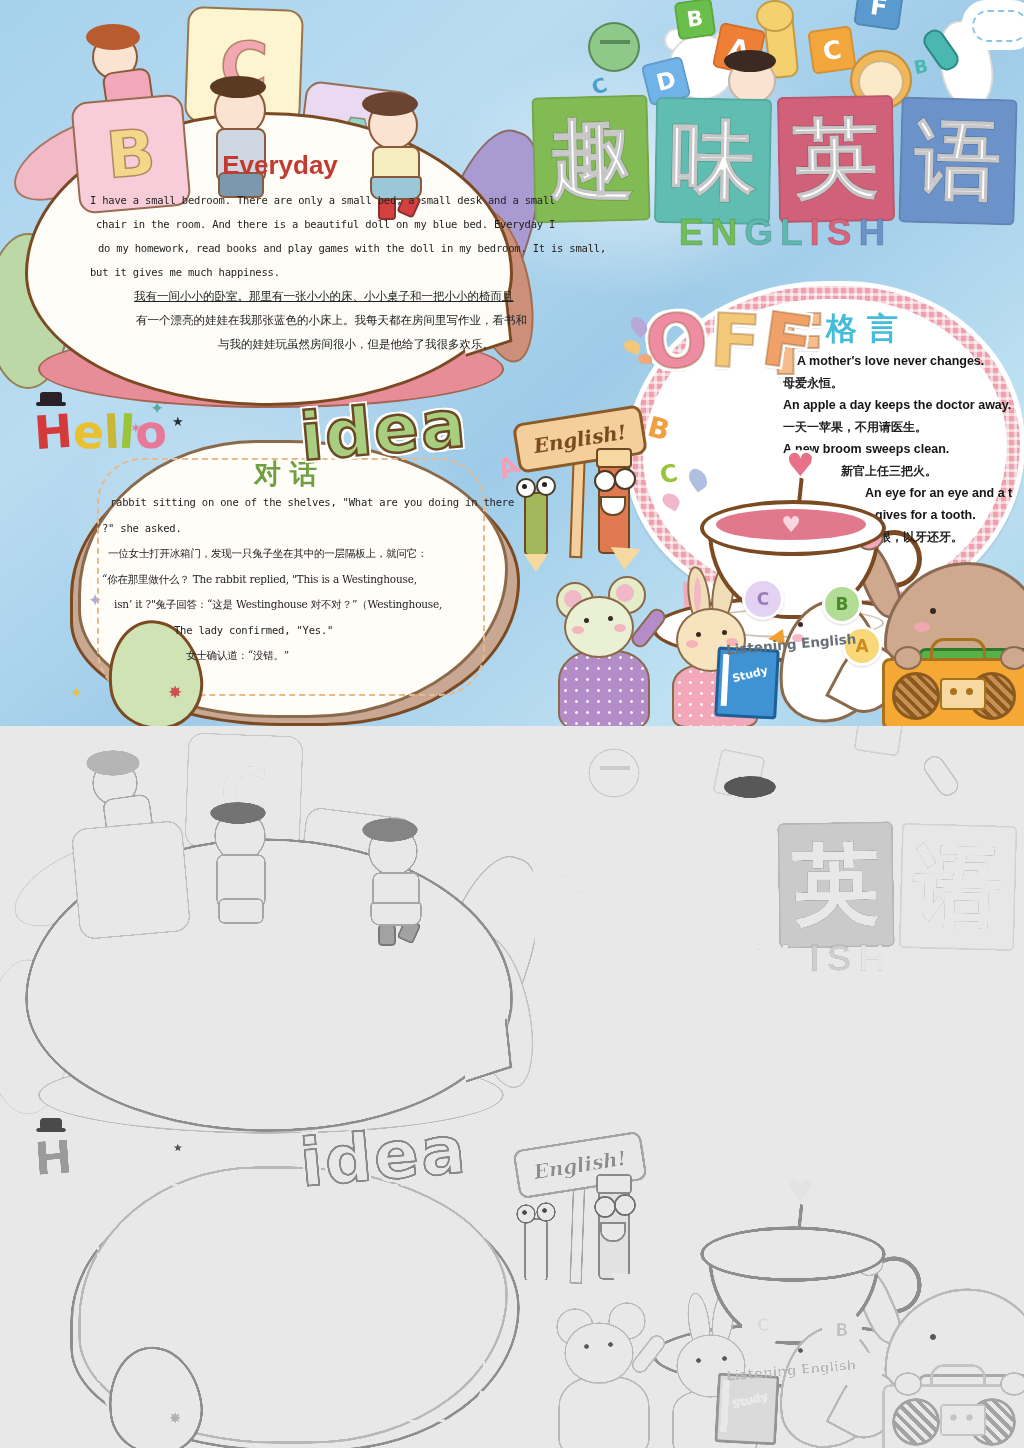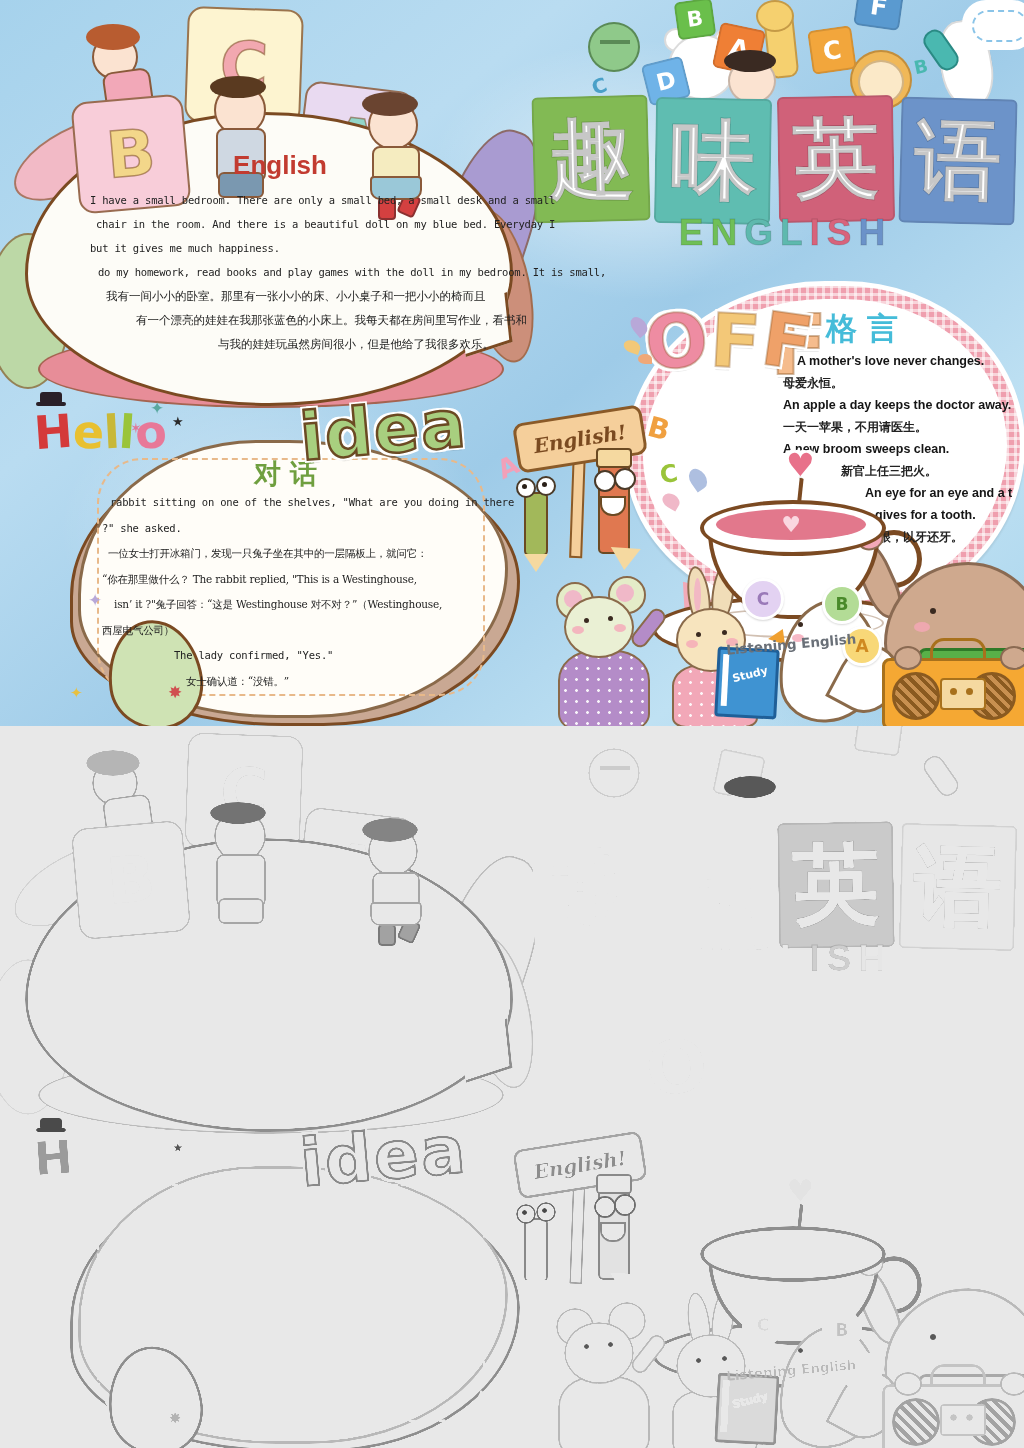--- a/index.html
+++ b/index.html
@@ -139,29 +139,29 @@
       </div>
     <div class="abs" style="left:368px;top:100px;width:46px;height:46px;background:#fbe3d1;border:2px solid #8a5a3a;border-radius:50%;z-index:4;"></div>
     <div class="abs" style="left:362px;top:92px;width:56px;height:24px;background:#6a4430;border-radius:50%;z-index:5;"></div>
     <div class="abs" style="left:372px;top:146px;width:44px;height:34px;background:#f5ecc0;border:2px solid #8a5a3a;border-radius:8px;z-index:4;"></div>
     <div class="abs" style="left:370px;top:176px;width:48px;height:20px;background:#9ac8d8;border:2px solid #8a5a3a;border-radius:4px 4px 10px 10px;z-index:5;"></div>
     <div class="abs" style="left:378px;top:198px;width:14px;height:18px;background:#d44040;border:2px solid #8a3030;border-radius:4px;z-index:4;"></div>
     <div class="abs" style="left:400px;top:194px;width:14px;height:18px;background:#d44040;border:2px solid #8a3030;border-radius:4px;transform:rotate(24deg);z-index:4;"></div>
 
     <div class="abs bubble-bedroom"></div>
     <div class="abs bedroom-tail"></div>
-    <div class="abs bed-title only-color">English</div>
+    <div class="abs bed-title only-color">Everyday</div>
     <div class="abs bed-en mono only-color">
       <div class="ln">I have a small bedroom. There are only a small bed, a small desk and a small</div>
       <div class="ln" style="margin-left:6px;">chair in the room. And there is a beautiful doll on my blue bed. Everyday I</div>
+      <div class="ln" style="margin-left:8px;">do my homework, read books and play games with the doll in my bedroom. It is small,</div>
       <div class="ln">but it gives me much happiness.</div>
-      <div class="ln" style="margin-left:8px;">do my homework, read books and play games with the doll in my bedroom. It is small,</div>
     </div>
     <div class="abs bed-cn serifcn only-color">
-      <div class="ln" style="margin-left:6px;">我有一间小小的卧室。那里有一张小小的床、小小桌子和一把小小的椅而且</div>
+      <div class="ln" style="margin-left:34px;text-decoration:underline;">我有一间小小的卧室。那里有一张小小的床、小小桌子和一把小小的椅而且</div>
       <div class="ln" style="margin-left:36px;">有一个漂亮的娃娃在我那张蓝色的小床上。我每天都在房间里写作业，看书和</div>
       <div class="ln" style="margin-left:118px;">与我的娃娃玩虽然房间很小，但是他给了我很多欢乐。</div>
     </div>
 
     <div class="abs" style="left:668px;top:34px;width:64px;height:62px;background:#fff;border:2.5px solid rgba(0,0,0,.14);border-radius:50%;z-index:2;"></div>
     <div class="abs" style="left:664px;top:28px;width:20px;height:20px;background:#fff;border:2px solid rgba(0,0,0,.14);border-radius:50%;z-index:1;"></div>
     <div class="abs" style="left:714px;top:28px;width:20px;height:20px;background:#fff;border:2px solid rgba(0,0,0,.14);border-radius:50%;z-index:1;"></div>
     <div class="abs" style="left:728px;top:58px;width:44px;height:42px;background:#fbe3d1;border:2px solid rgba(0,0,0,.2);border-radius:50%;z-index:3;"></div>
     <div class="abs" style="left:724px;top:50px;width:52px;height:22px;background:#3a2a22;border-radius:50%;z-index:4;"></div>
     <div class="abs" style="left:766px;top:10px;width:26px;height:64px;background:#f5d06f;border:2px solid rgba(150,100,30,.5);border-radius:10px;transform:rotate(-6deg);z-index:1;"></div>
@@ -244,21 +244,20 @@
     <div class="abs cloud-back"></div>
     <div class="abs cloud-main"></div>
     <div class="abs cloud-dash"></div>
     <div class="abs dlg-title only-color">对话</div>
     <div class="abs dlg-lines mono only-color">
       <div class="ln" style="margin-left:8px">rabbit sitting on one of the shelves, "What are you doing in there</div>
       <div class="ln">?" she asked.</div>
       <div class="ln serifcn" style="margin-left:6px">一位女士打开冰箱门，发现一只兔子坐在其中的一层隔板上，就问它：</div>
       <div class="ln serifcn">“你在那里做什么？ The rabbit replied, "This is a Westinghouse,</div>
       <div class="ln serifcn" style="margin-left:12px">isn’ it  ?"兔子回答：“这是 Westinghouse 对不对？”（Westinghouse,</div>
-      <div class="ln serifcn">西屋电气公司）</div>
       <div class="ln" style="margin-left:72px">The lady confirmed, "Yes."</div>
       <div class="ln serifcn" style="margin-left:84px">女士确认道：“没错。”</div>
     </div>
     <div class="abs" style="left:108px;top:620px;width:88px;height:104px;background:#cfe3b4;border:3px solid #7b4a22;border-radius:50% 50% 46% 54% / 58% 58% 42% 42%;transform:rotate(-8deg);z-index:5;"></div>
     <div class="abs star" style="left:88px;top:590px;color:#b8a8d8;">✦</div>
     <div class="abs star" style="left:70px;top:684px;color:#e8c040;font-size:15px;">✦</div>
     <div class="abs star" style="left:168px;top:682px;color:#d05050;">✸</div>
 
     <div class="abs hello">
       <span style="color:#d43a3a;transform:rotate(-4deg)">H</span>

